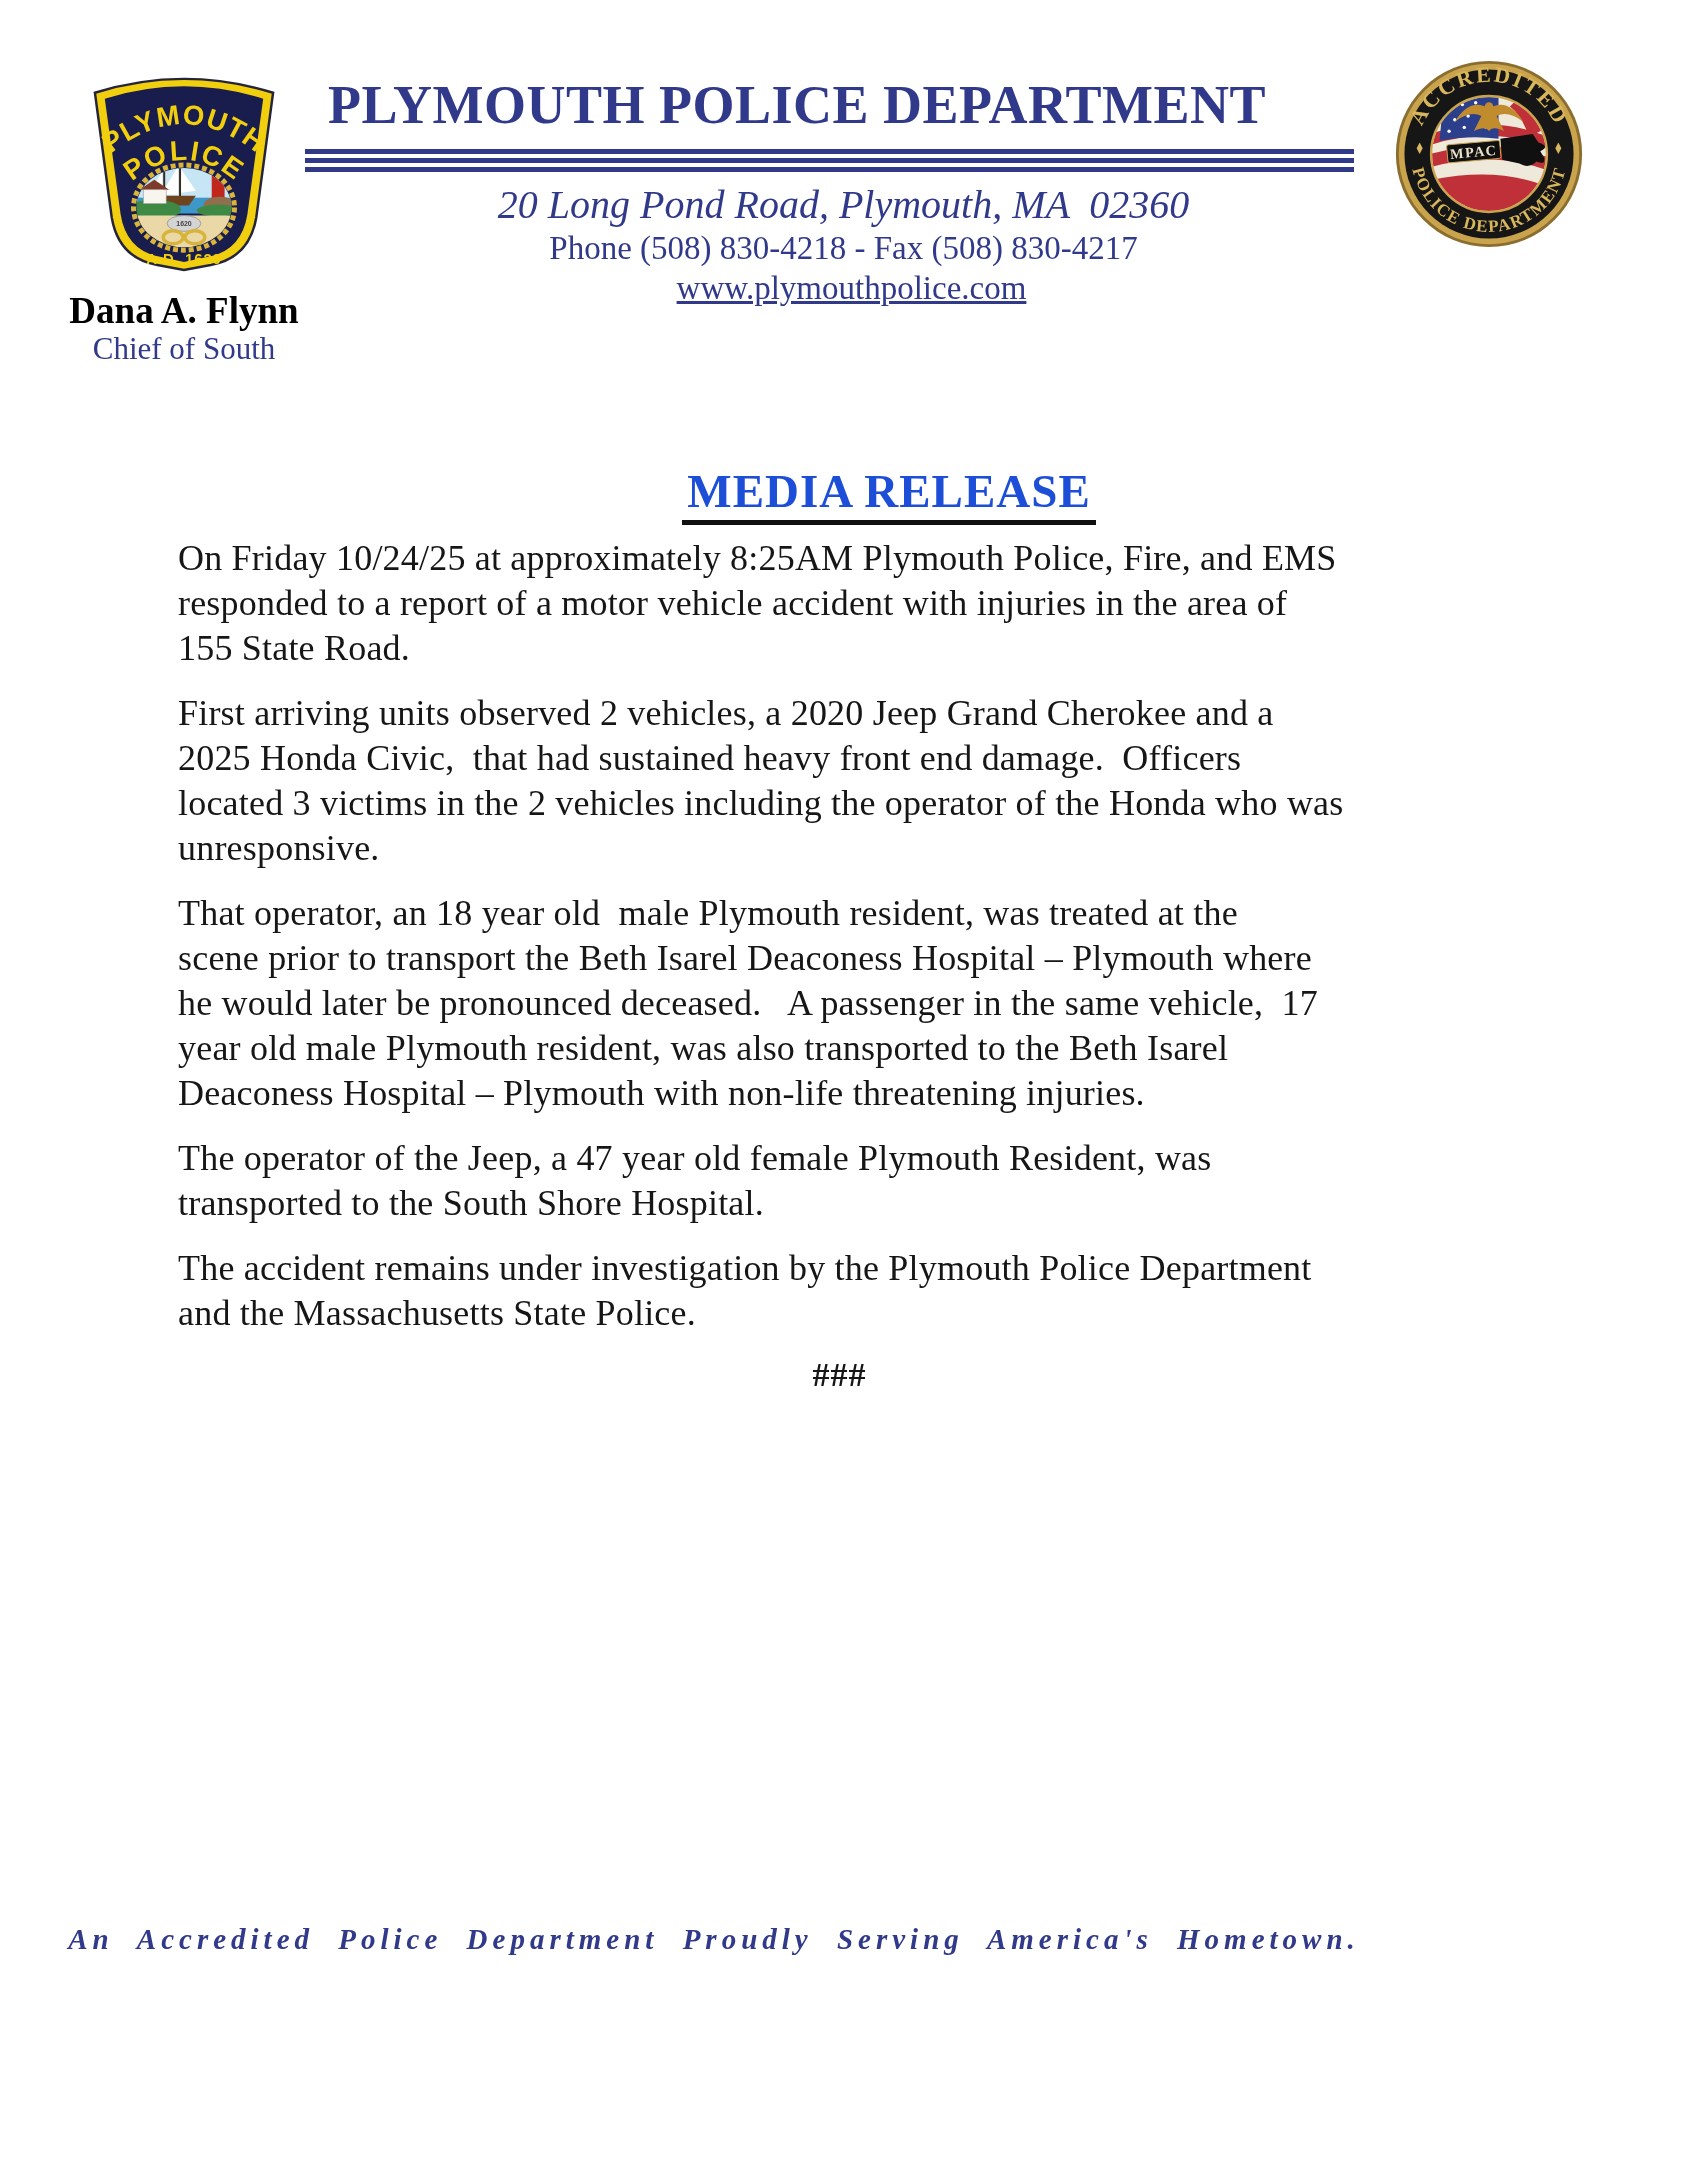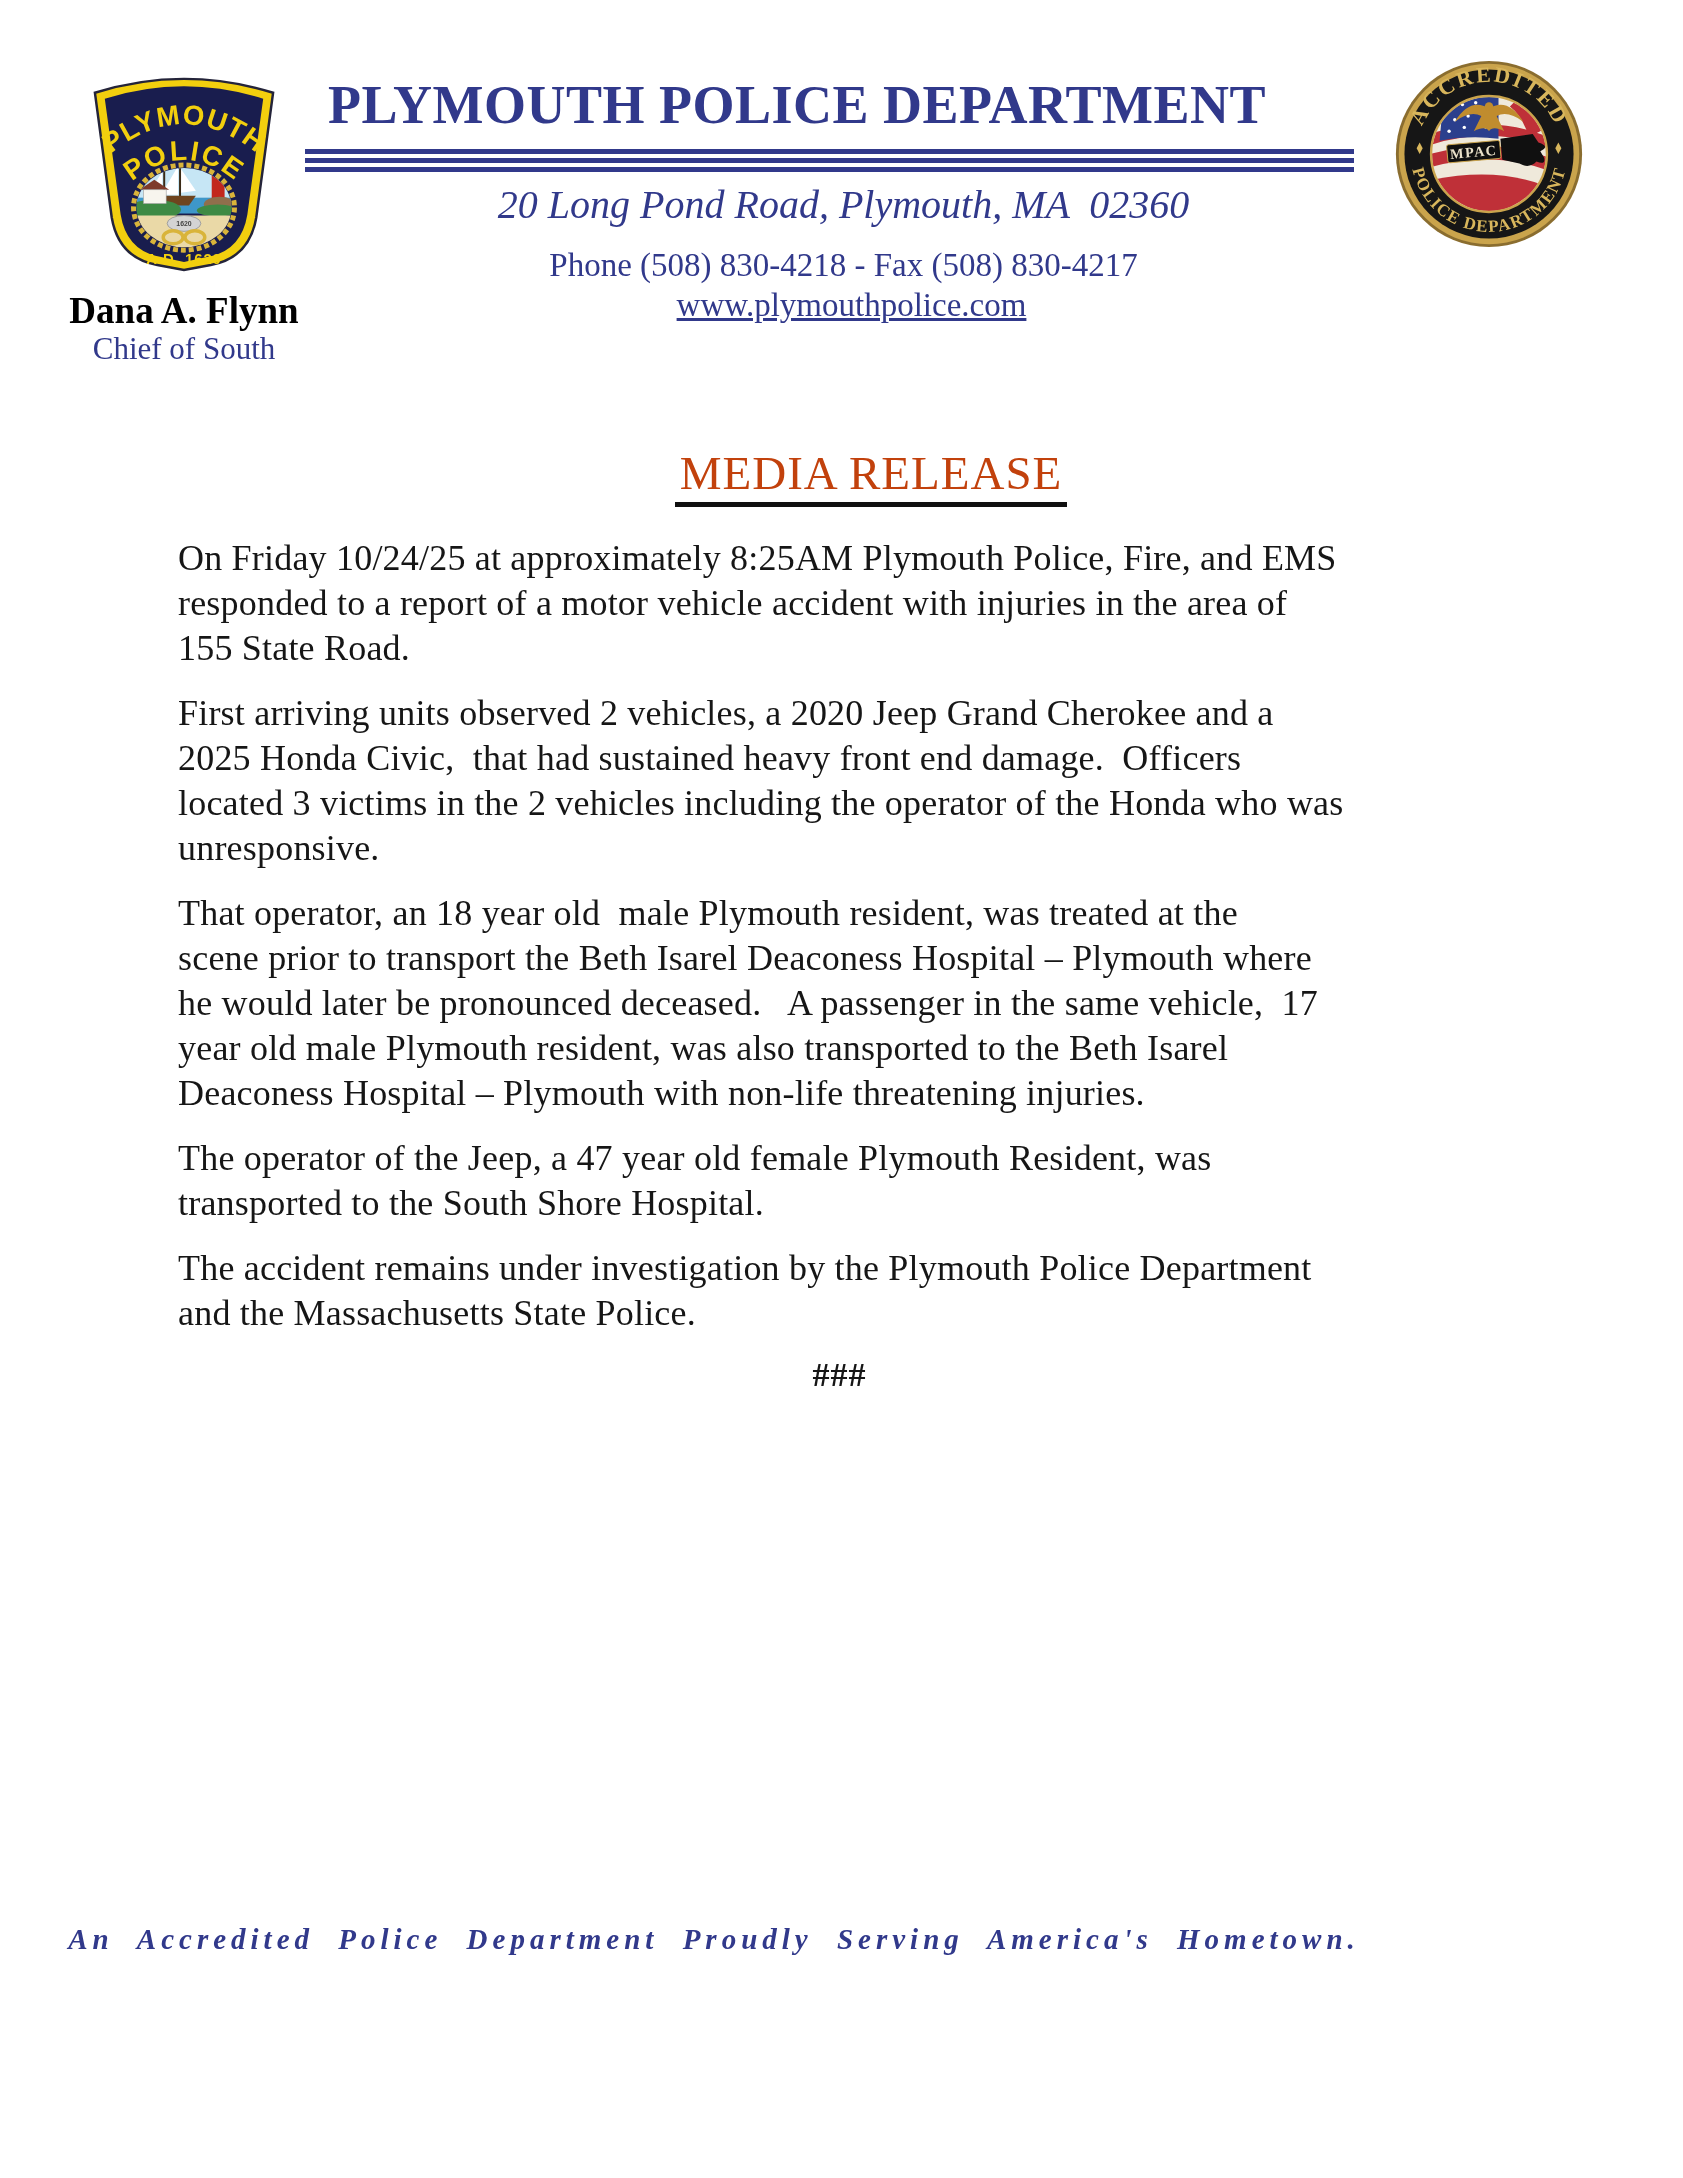--- a/index.html
+++ b/index.html
@@ -11,30 +11,30 @@
   .patch-wrap svg{display:block;margin:0 auto;}
   .chief-name{margin-top:19px;font-weight:bold;font-size:37px;line-height:1.05;color:#000000;}
   .chief-title{font-size:31px;line-height:1.15;color:#31398b;}
 
   .masthead{position:absolute;left:297px;top:77px;width:1069px;text-align:center;color:#31398b;}
   .dept-name{margin:0;padding-right:69px;font-size:54px;line-height:1.05;font-weight:bold;letter-spacing:0.5px;}
   .rules{margin:15px 0 12px 8px;width:1049px;}
   .rule{height:5px;background:#31398b;margin-bottom:4px;}
   .rule:last-child{margin-bottom:0;}
   .addr1{font-size:40px;line-height:1.05;white-space:pre;padding-left:24px;font-style:italic;}
-  .addr2{font-size:33px;line-height:1.2;padding-left:24px;margin-top:20px;}
+  .addr2{font-size:33px;line-height:1.2;padding-left:24px;margin-top:3px;}
   .website-row{padding-left:24px;margin-top:2px;}
   .website{font-size:33px;color:#31398b;text-decoration:underline;cursor:pointer;margin-left:16px;}
 
   .seal-wrap{position:absolute;left:1394px;top:59px;width:190px;}
   .seal-wrap svg{display:block;}
 
   
-  .doc-title{position:absolute;top:446px;left:178px;width:1386px;margin:0;text-align:center;
-             padding-right:69px;font-size:47px;font-weight:normal;letter-spacing:1px;color:#c2410c;}
+  .doc-title{position:absolute;top:446px;left:178px;width:1386px;margin:18px;text-align:center;
+             padding-right:69px;font-size:47px;font-weight:bold;letter-spacing:1px;color:#1d4ed8;}
   .doc-title span{border-bottom:5px solid #101010;padding:0 5px 3px;}
 
   .content{position:absolute;top:536px;left:178px;width:1386px;}
   .content p{margin:0 0 20px 0;font-size:36px;line-height:45px;white-space:pre-wrap;
              color:#161616;letter-spacing:0.2px;}
   .endmark{margin-top:12px;text-align:center;padding-right:63px;font-size:34px;
            font-weight:bold;letter-spacing:1px;color:#161616;}
 
   .tagline{position:absolute;top:1923px;left:0;width:1428px;text-align:center;
            font-style:italic;font-weight:bold;font-size:29px;letter-spacing:5px;

